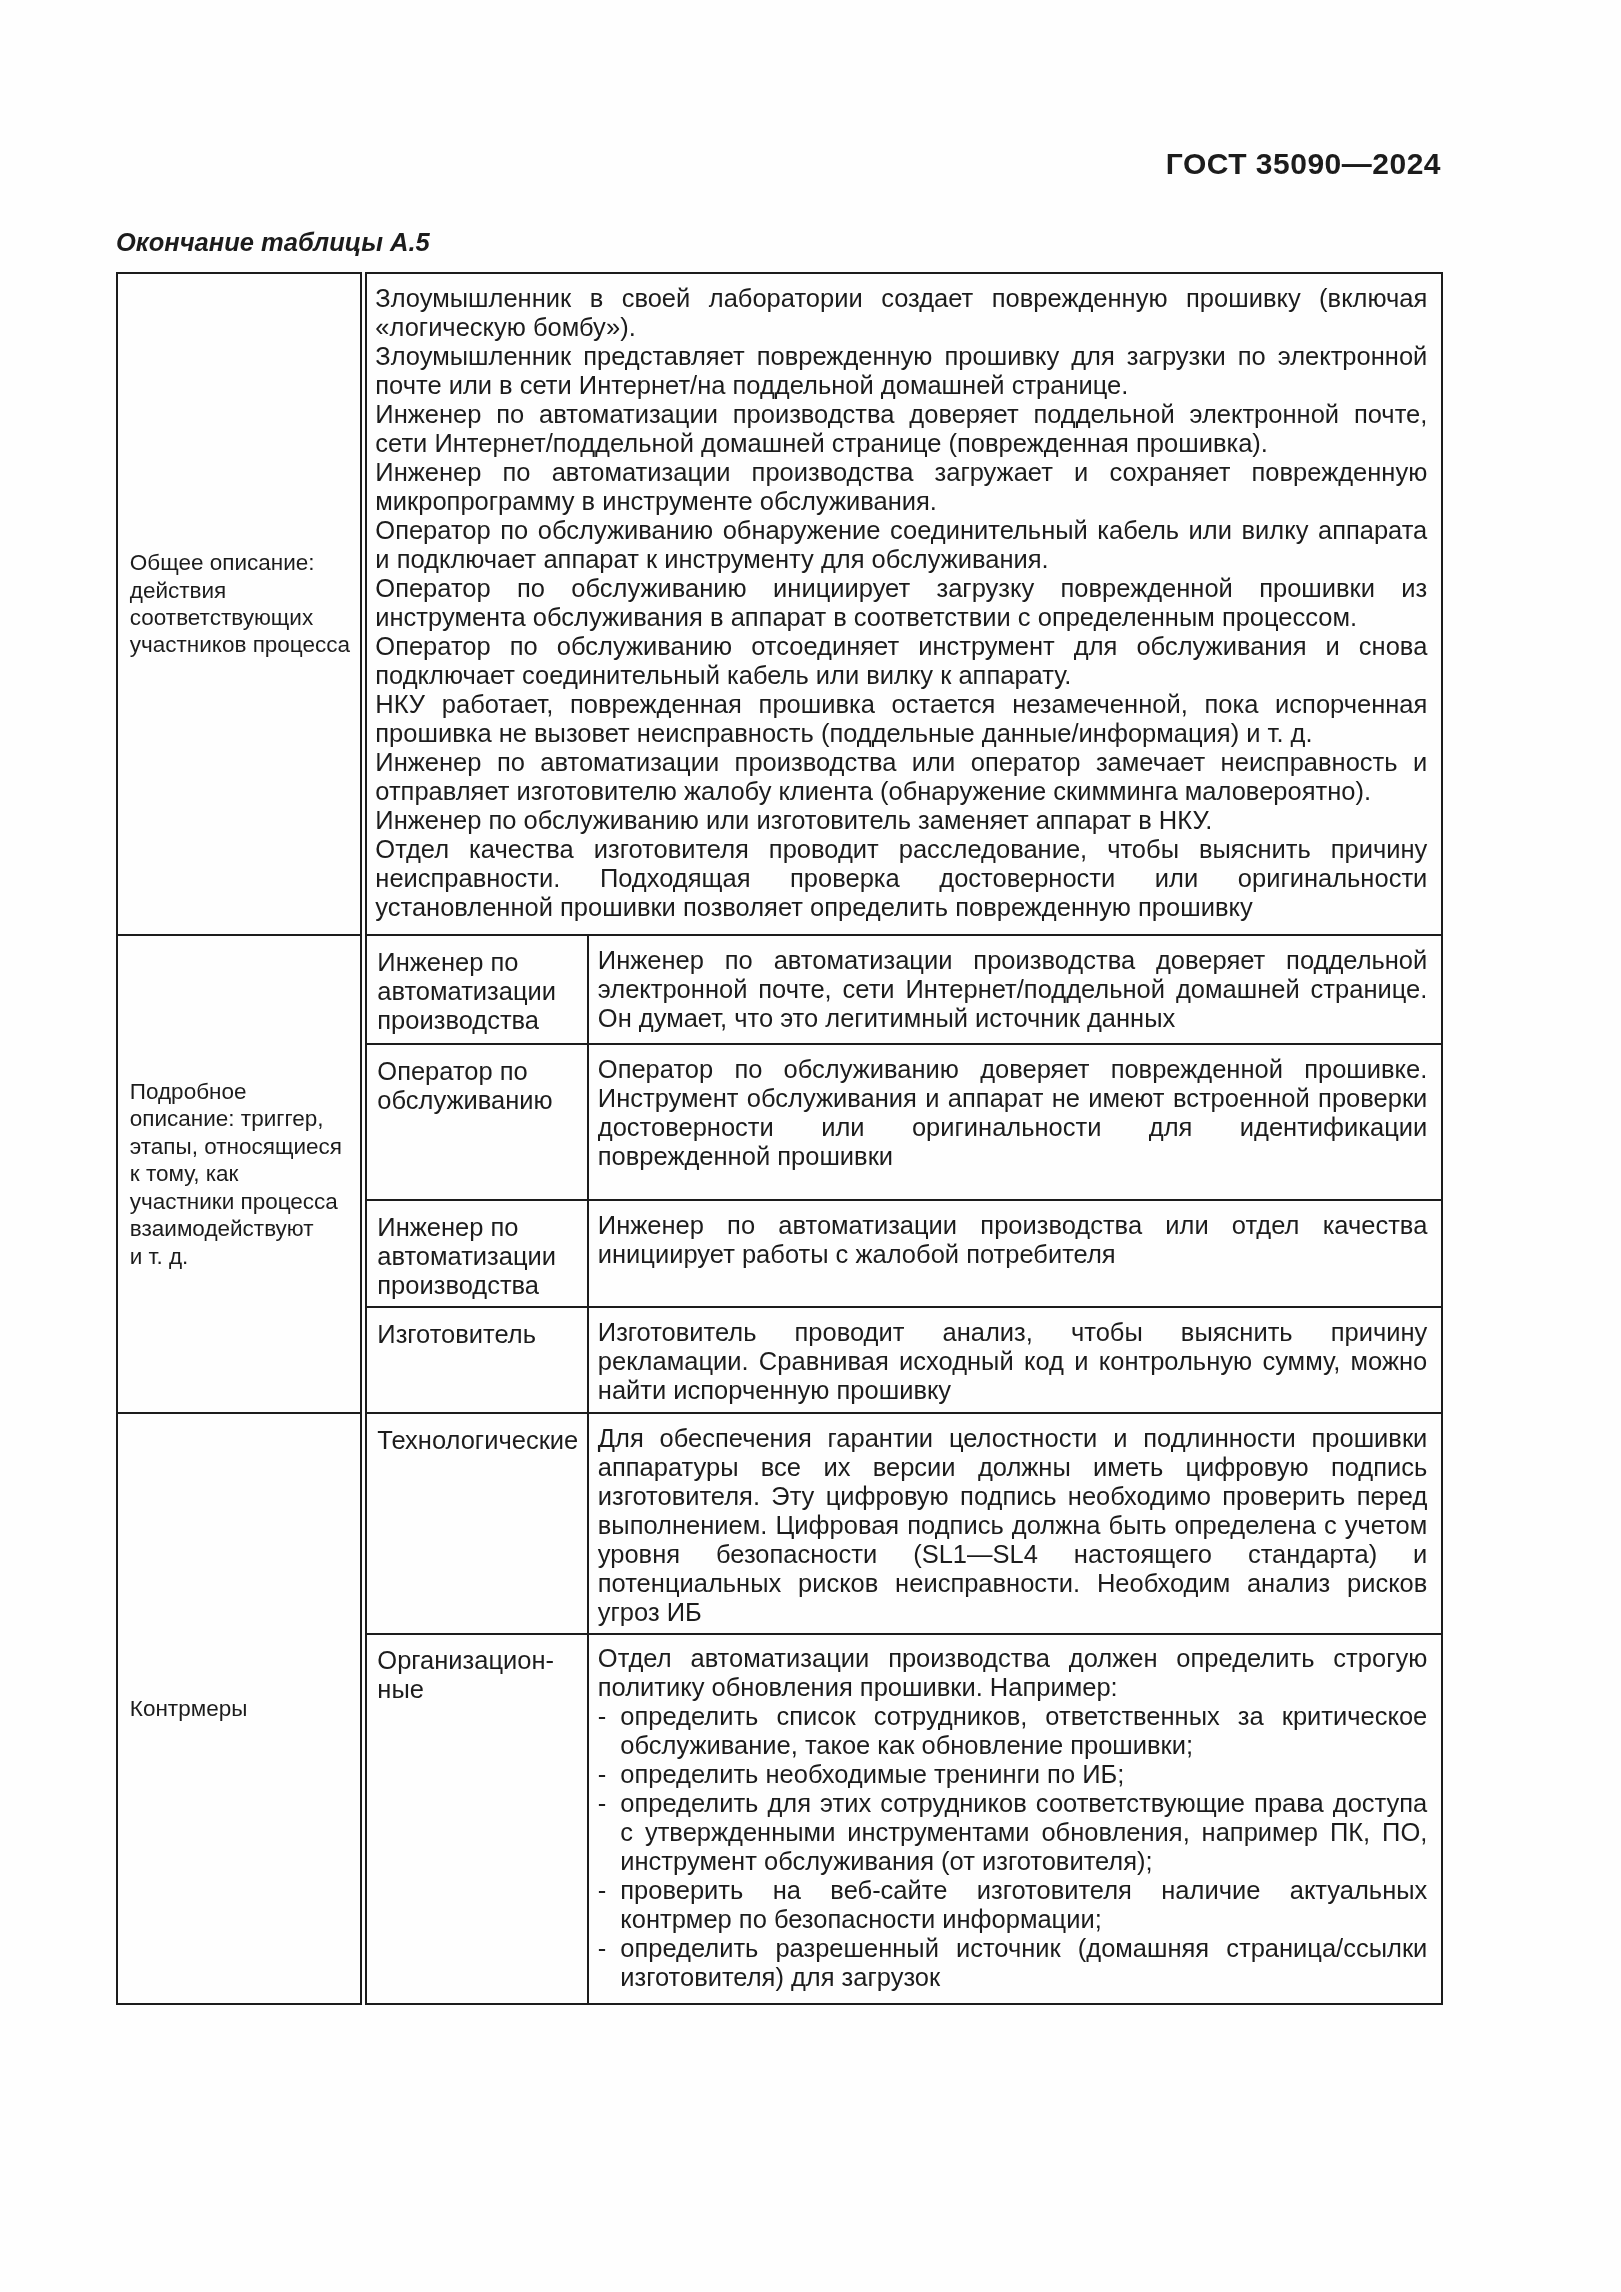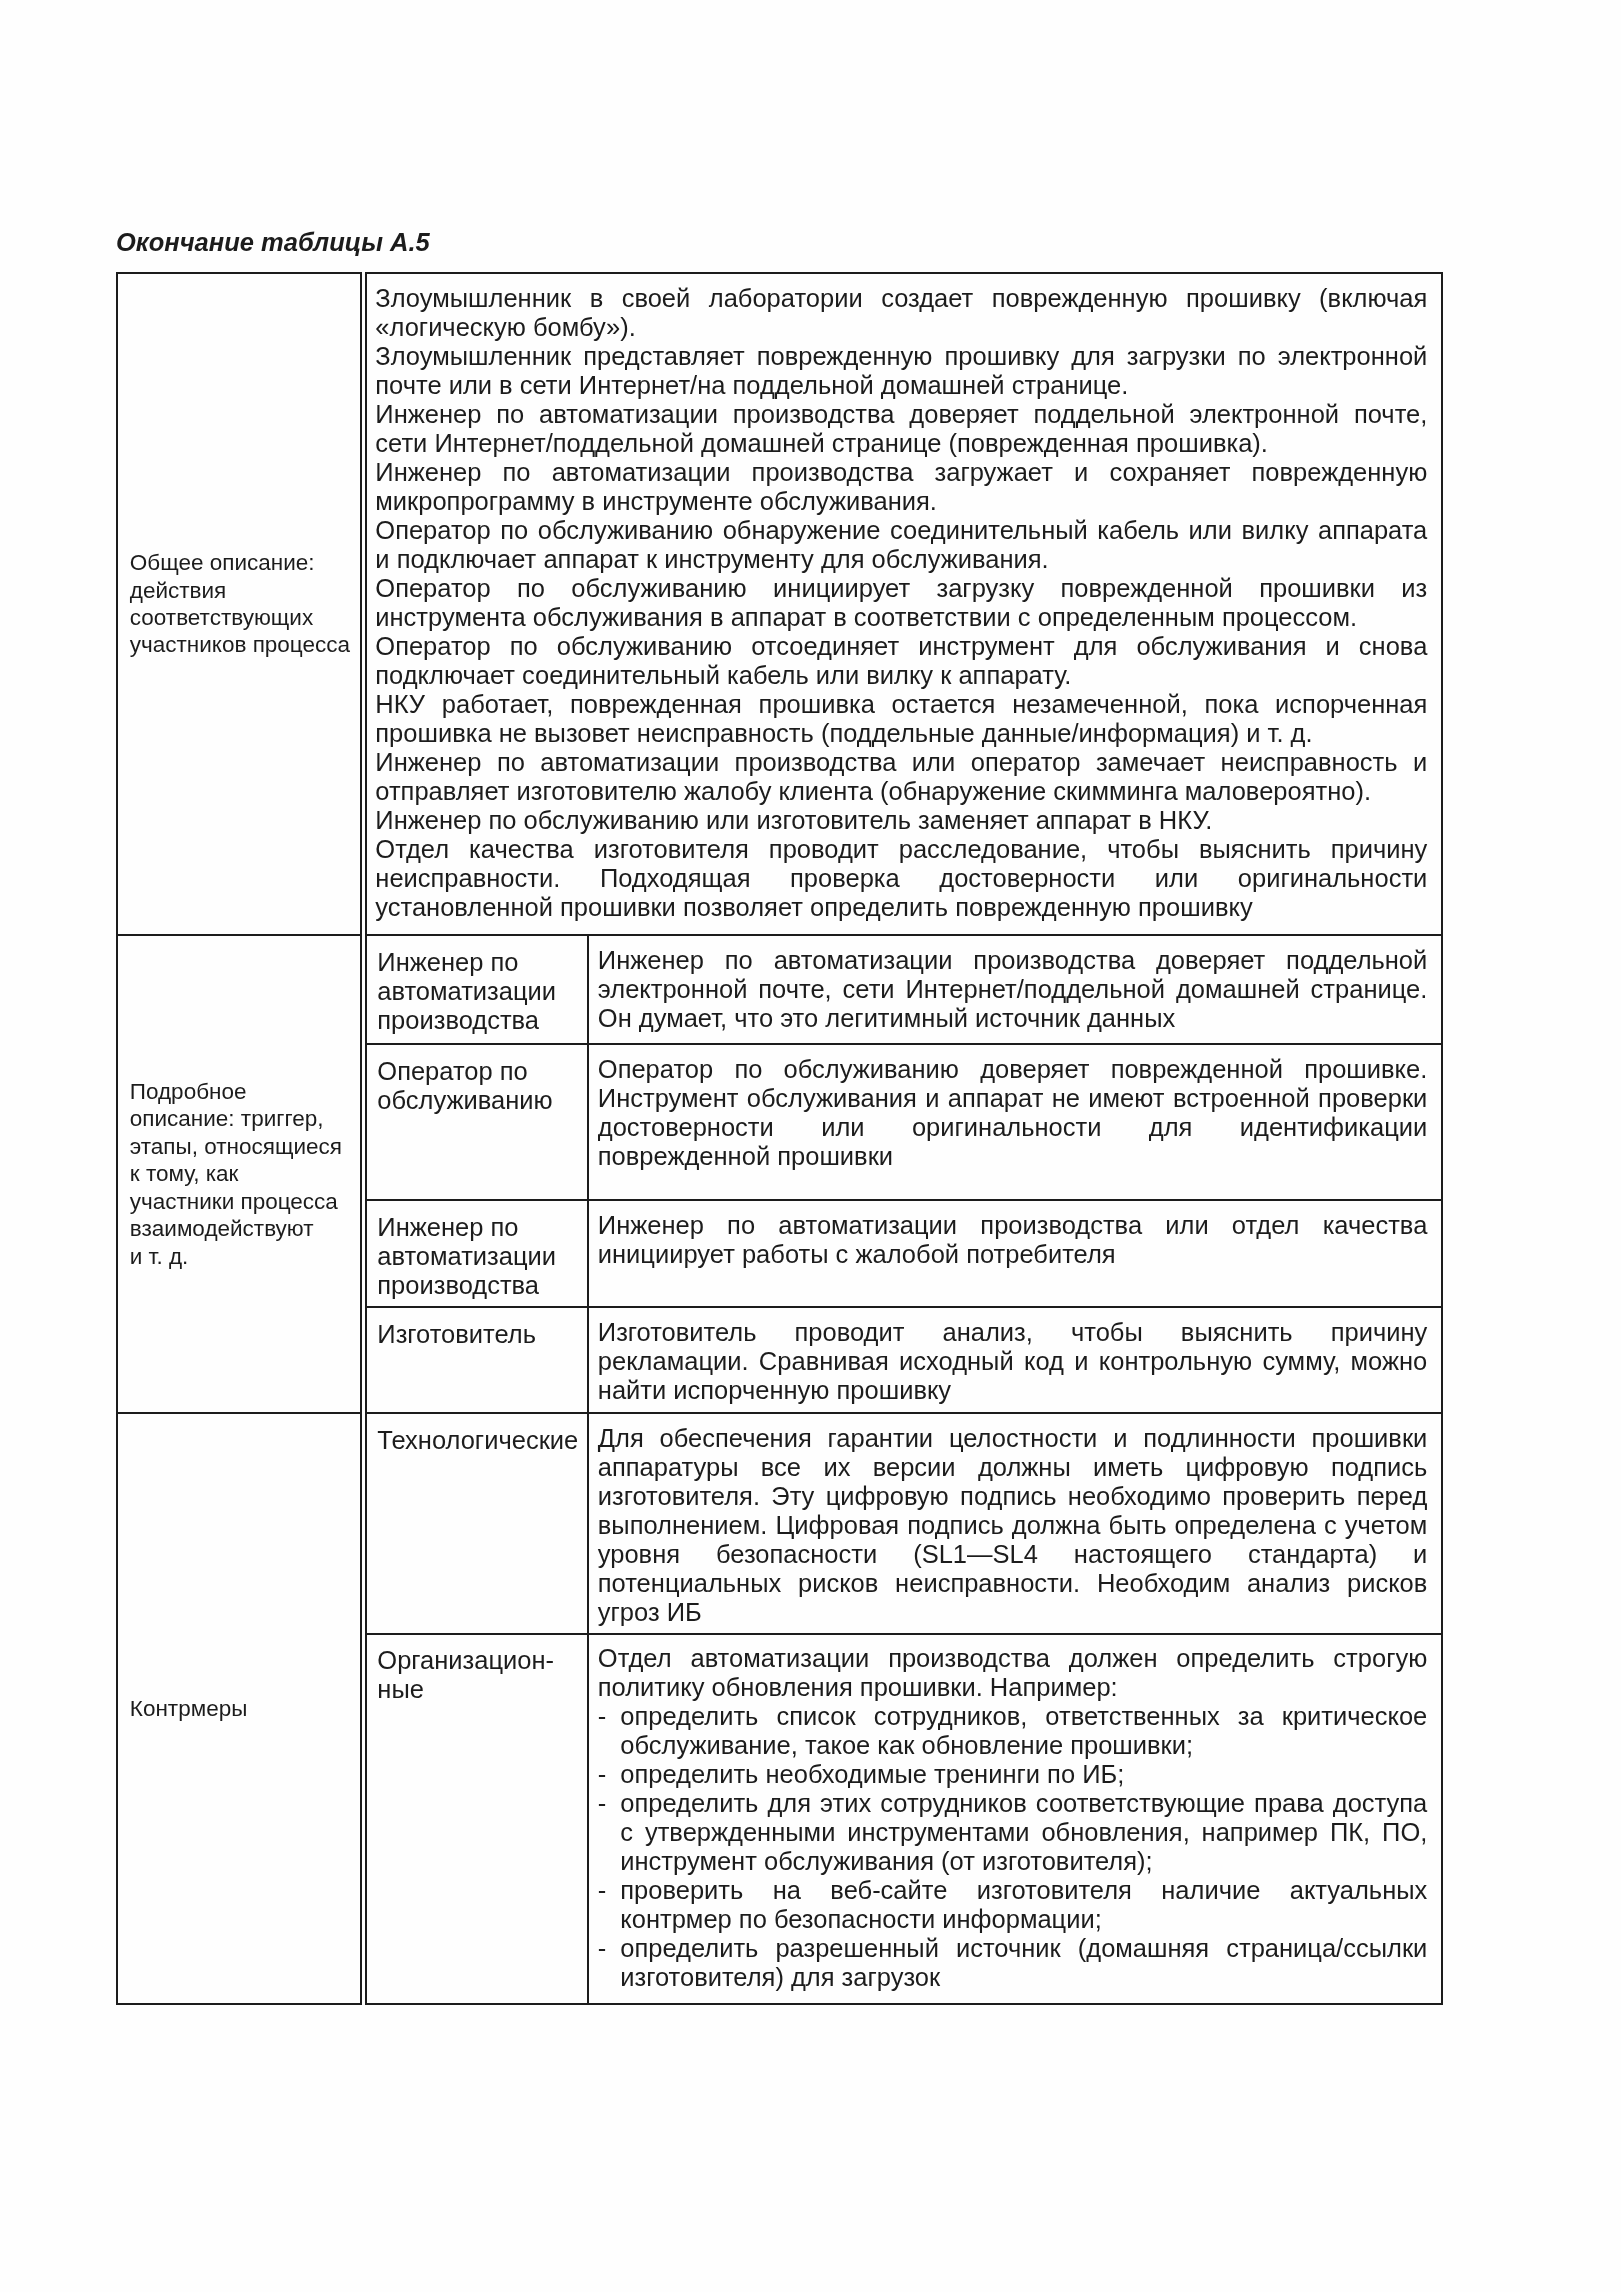--- a/index.html
+++ b/index.html
@@ -94,20 +94,21 @@
     width: 1313px;
     text-align: right;
     font-size: 26.5px;
   }
 </style>
 </head>
 <body>
 
 <div class="page">
 
+  <div class="doc-header">ГОСТ 35090—2024</div>
 
   <div class="table-caption">Окончание таблицы А.5</div>
 
   <table class="main-table">
     <colgroup>
       <col style="width:246px">
       <col style="width:225px">
       <col style="width:854px">
     </colgroup>
     <tbody>

